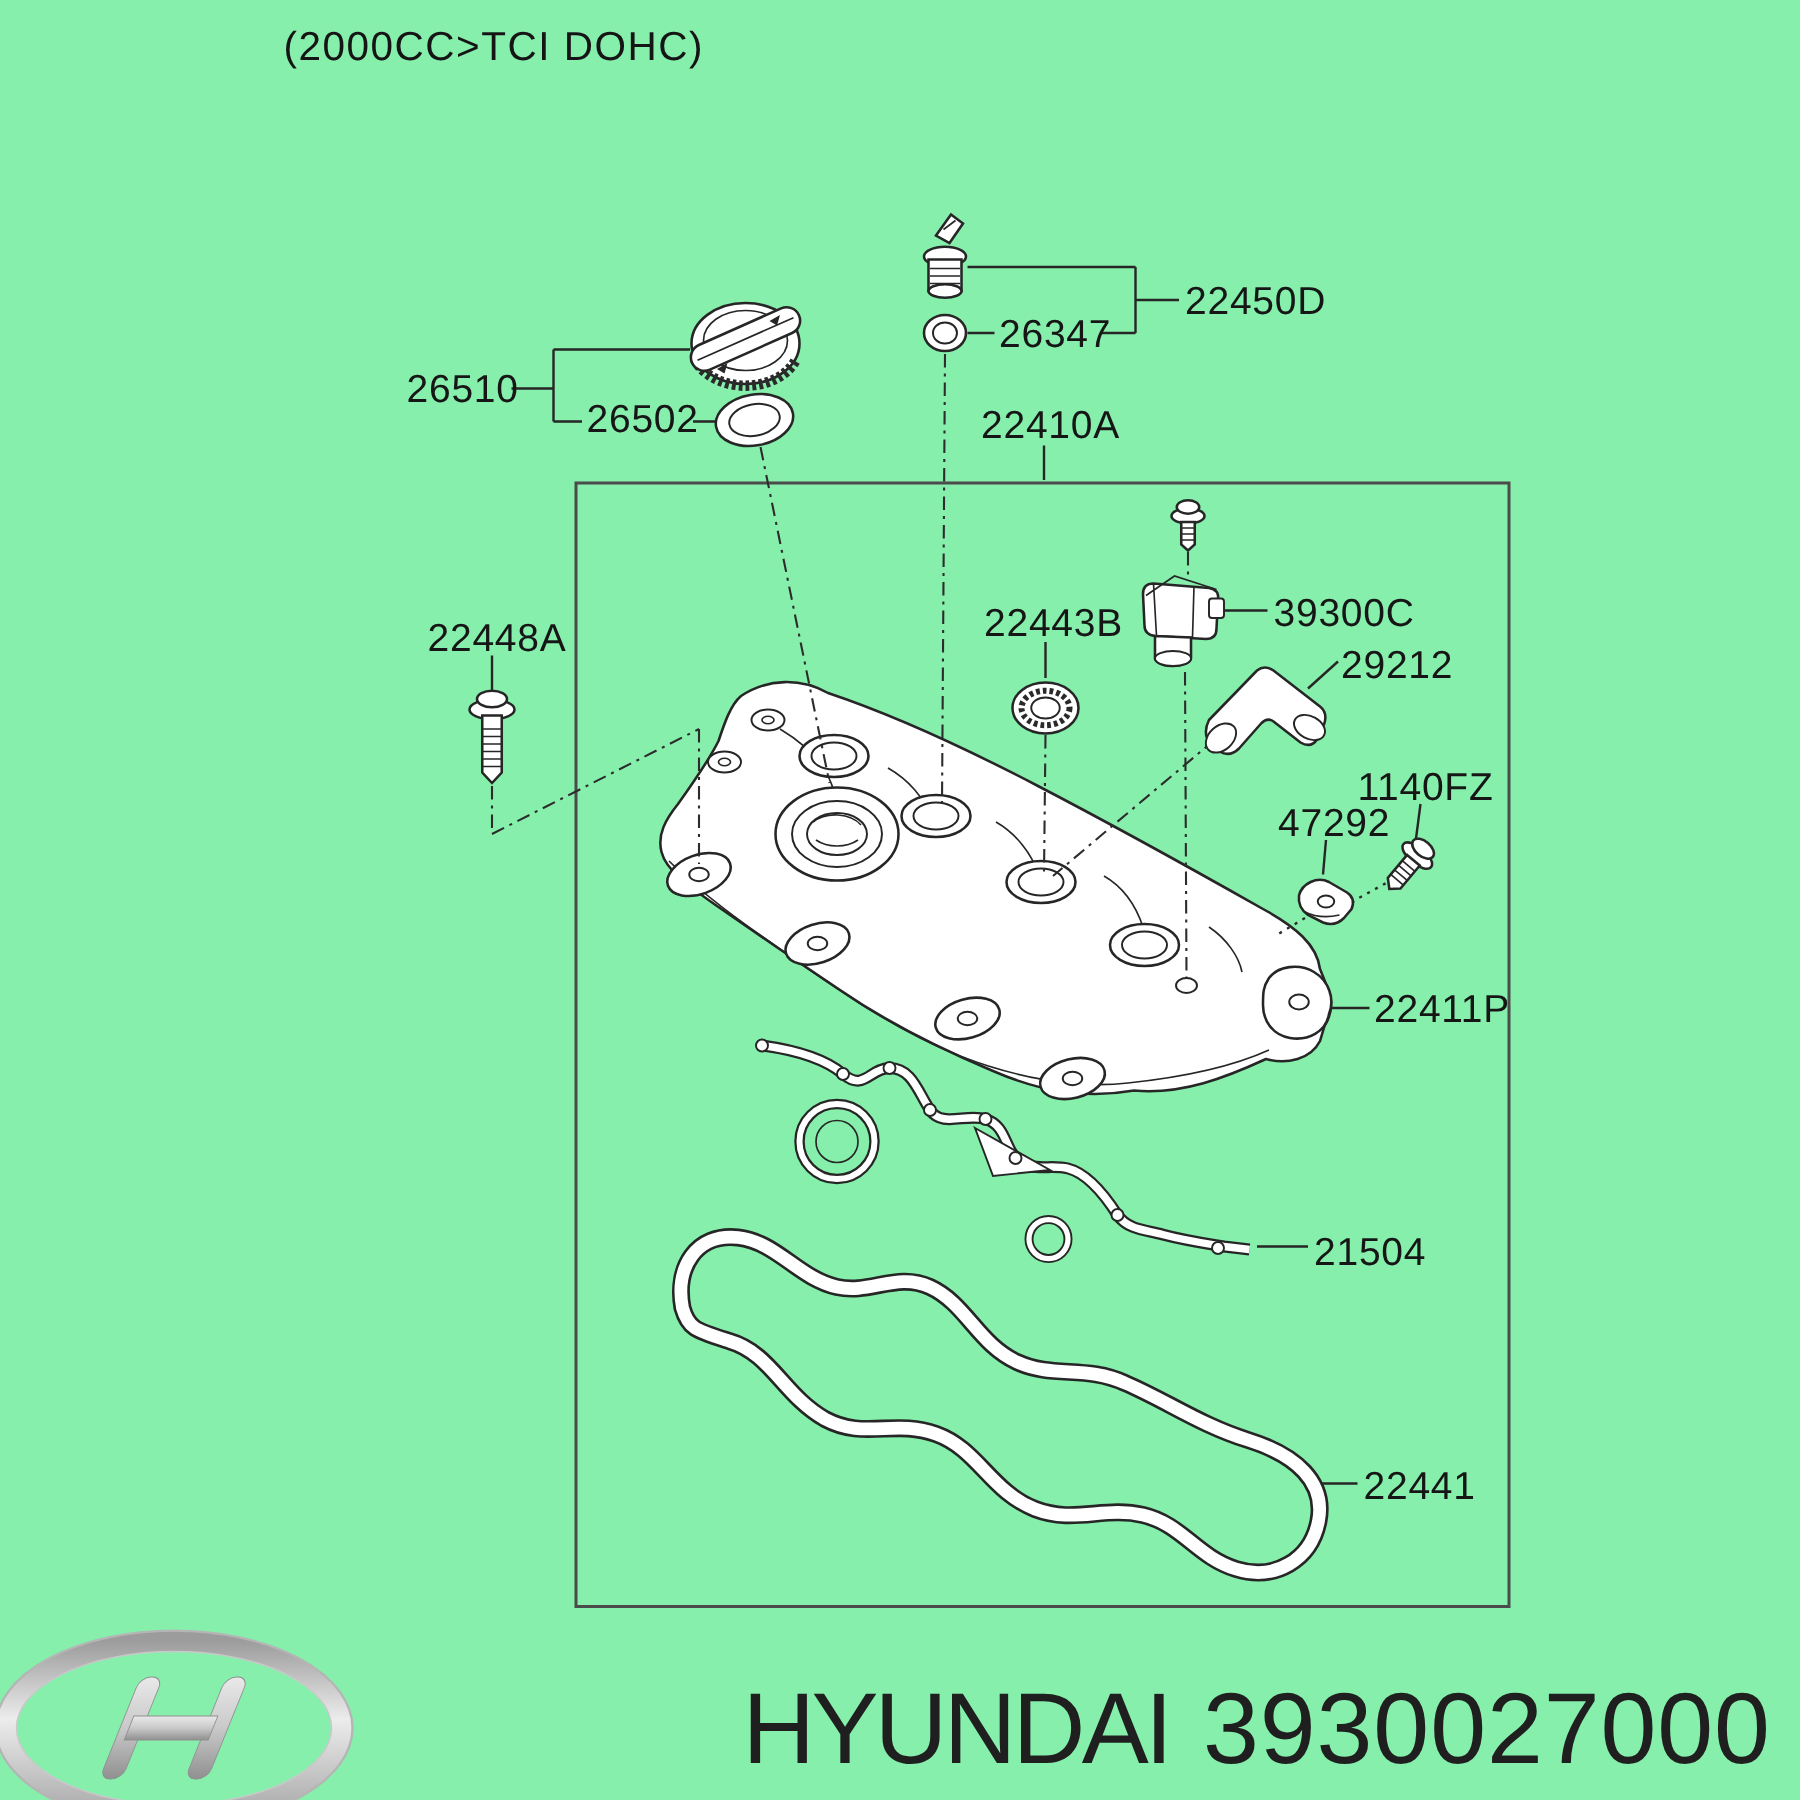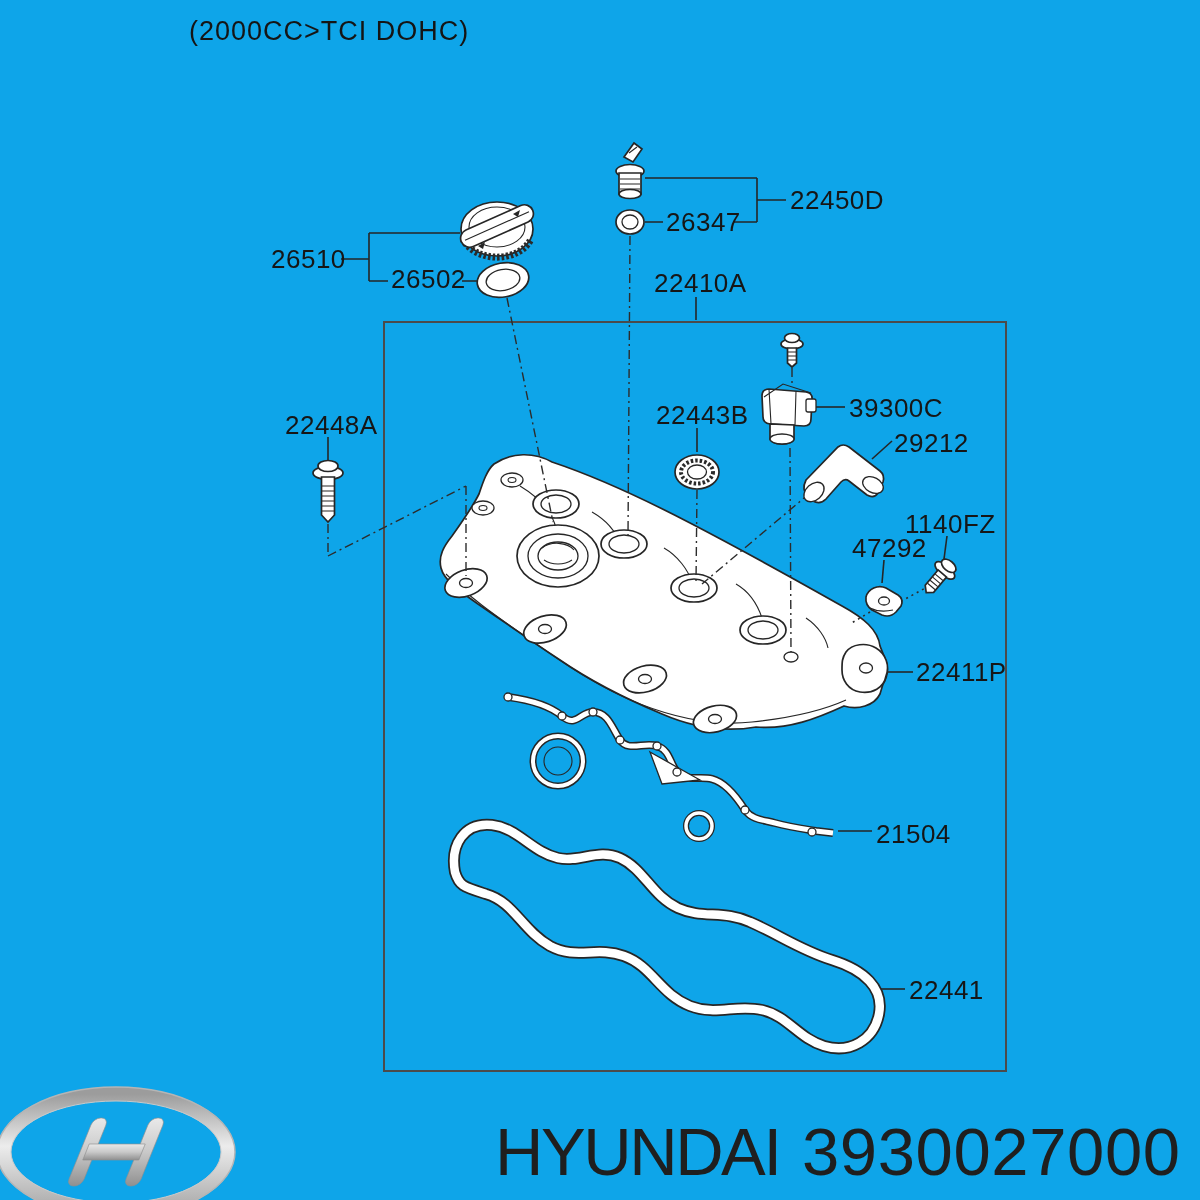--- a/index.html
+++ b/index.html
@@ -1,16 +1,16 @@
 <!DOCTYPE html>
 <html><head>
 <meta charset="utf-8">
 <style>
   html,body{margin:0;padding:0;background:#fff;}
-  .page{position:relative;width:1200px;height:1200px;background:#0ea5e9;overflow:hidden;
+  .page{position:relative;width:1200px;height:1200px;background:#86efac;overflow:hidden;
         font-family:"Liberation Sans",sans-serif;}
   svg{position:absolute;left:0;top:0;font-family:"Liberation Sans",sans-serif;}
   .ln{stroke:#262626;stroke-width:1.6;fill:none;}
   .dd{stroke:#2c2c2c;stroke-width:1.4;fill:none;stroke-dasharray:9 4 2 4;}
   .dot{stroke:#2c2c2c;stroke-width:1.6;fill:none;stroke-dasharray:2 4;}
   .pt{fill:#ffffff;stroke:#262626;stroke-width:1.7;}
   .pt2{fill:#ffffff;stroke:#262626;stroke-width:1.3;}
   .thin{stroke:#262626;stroke-width:1.1;fill:none;}
   .bandA{fill:none;stroke:#262626;}
   .bandB{fill:none;stroke:#ffffff;}

